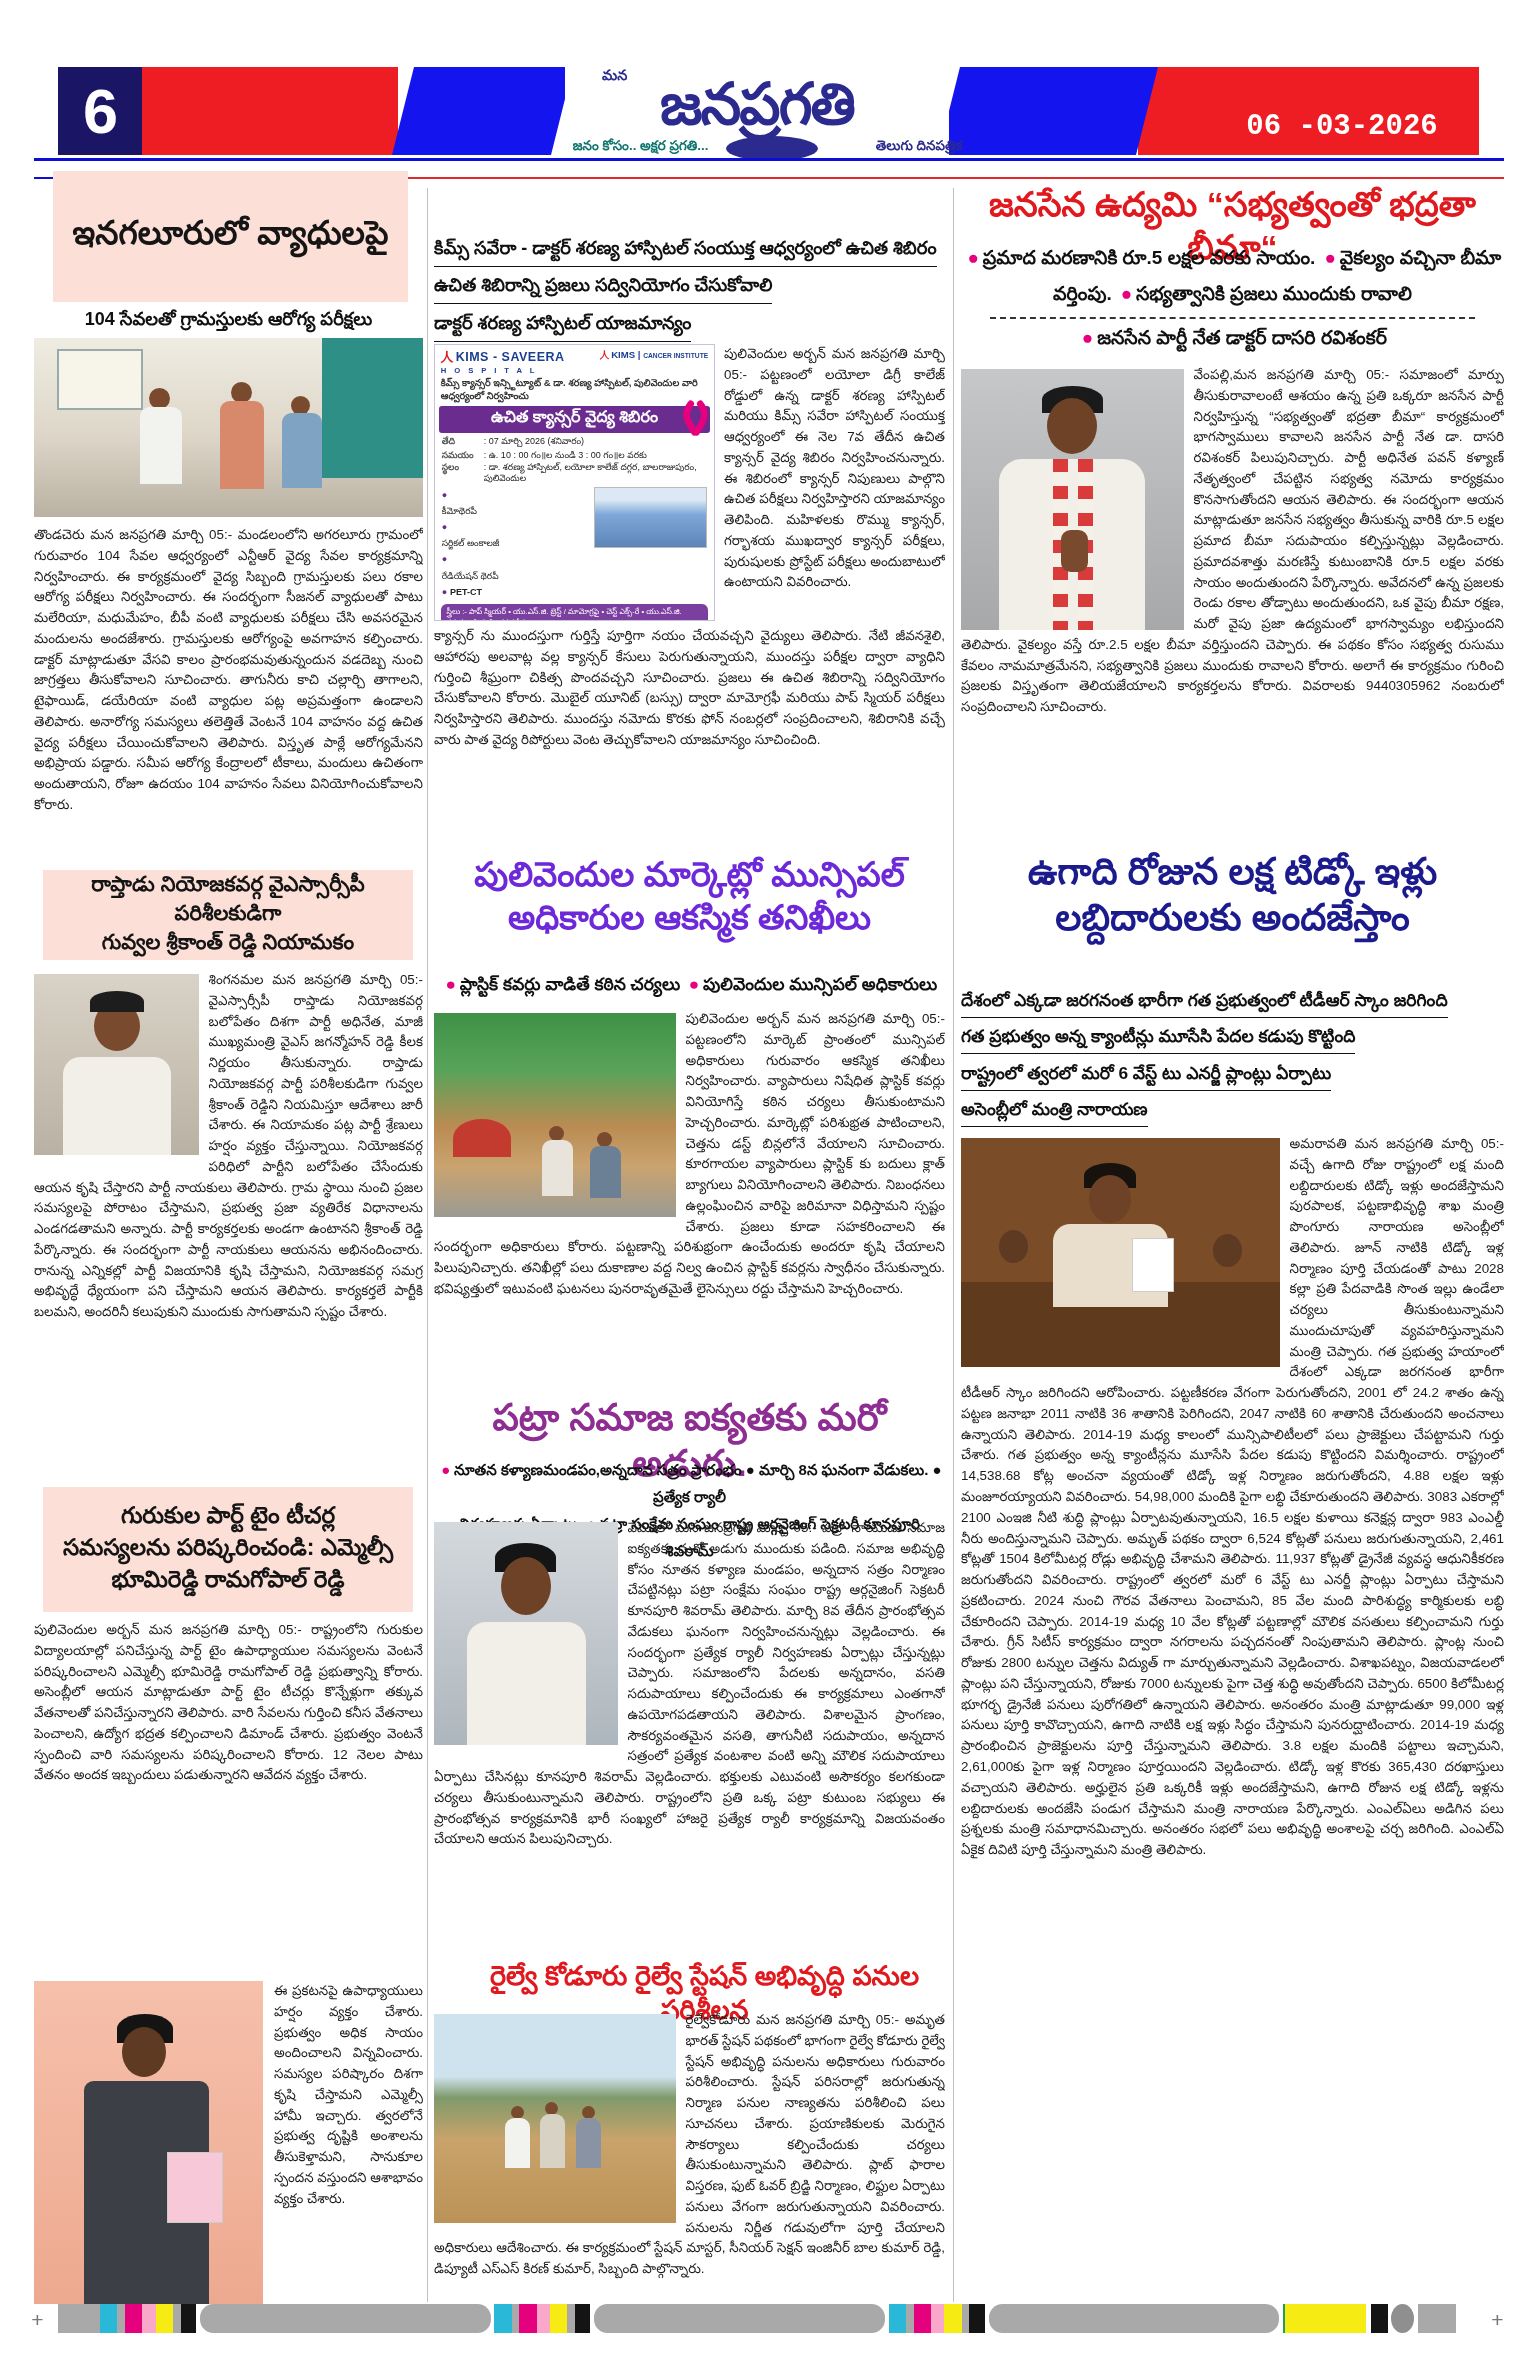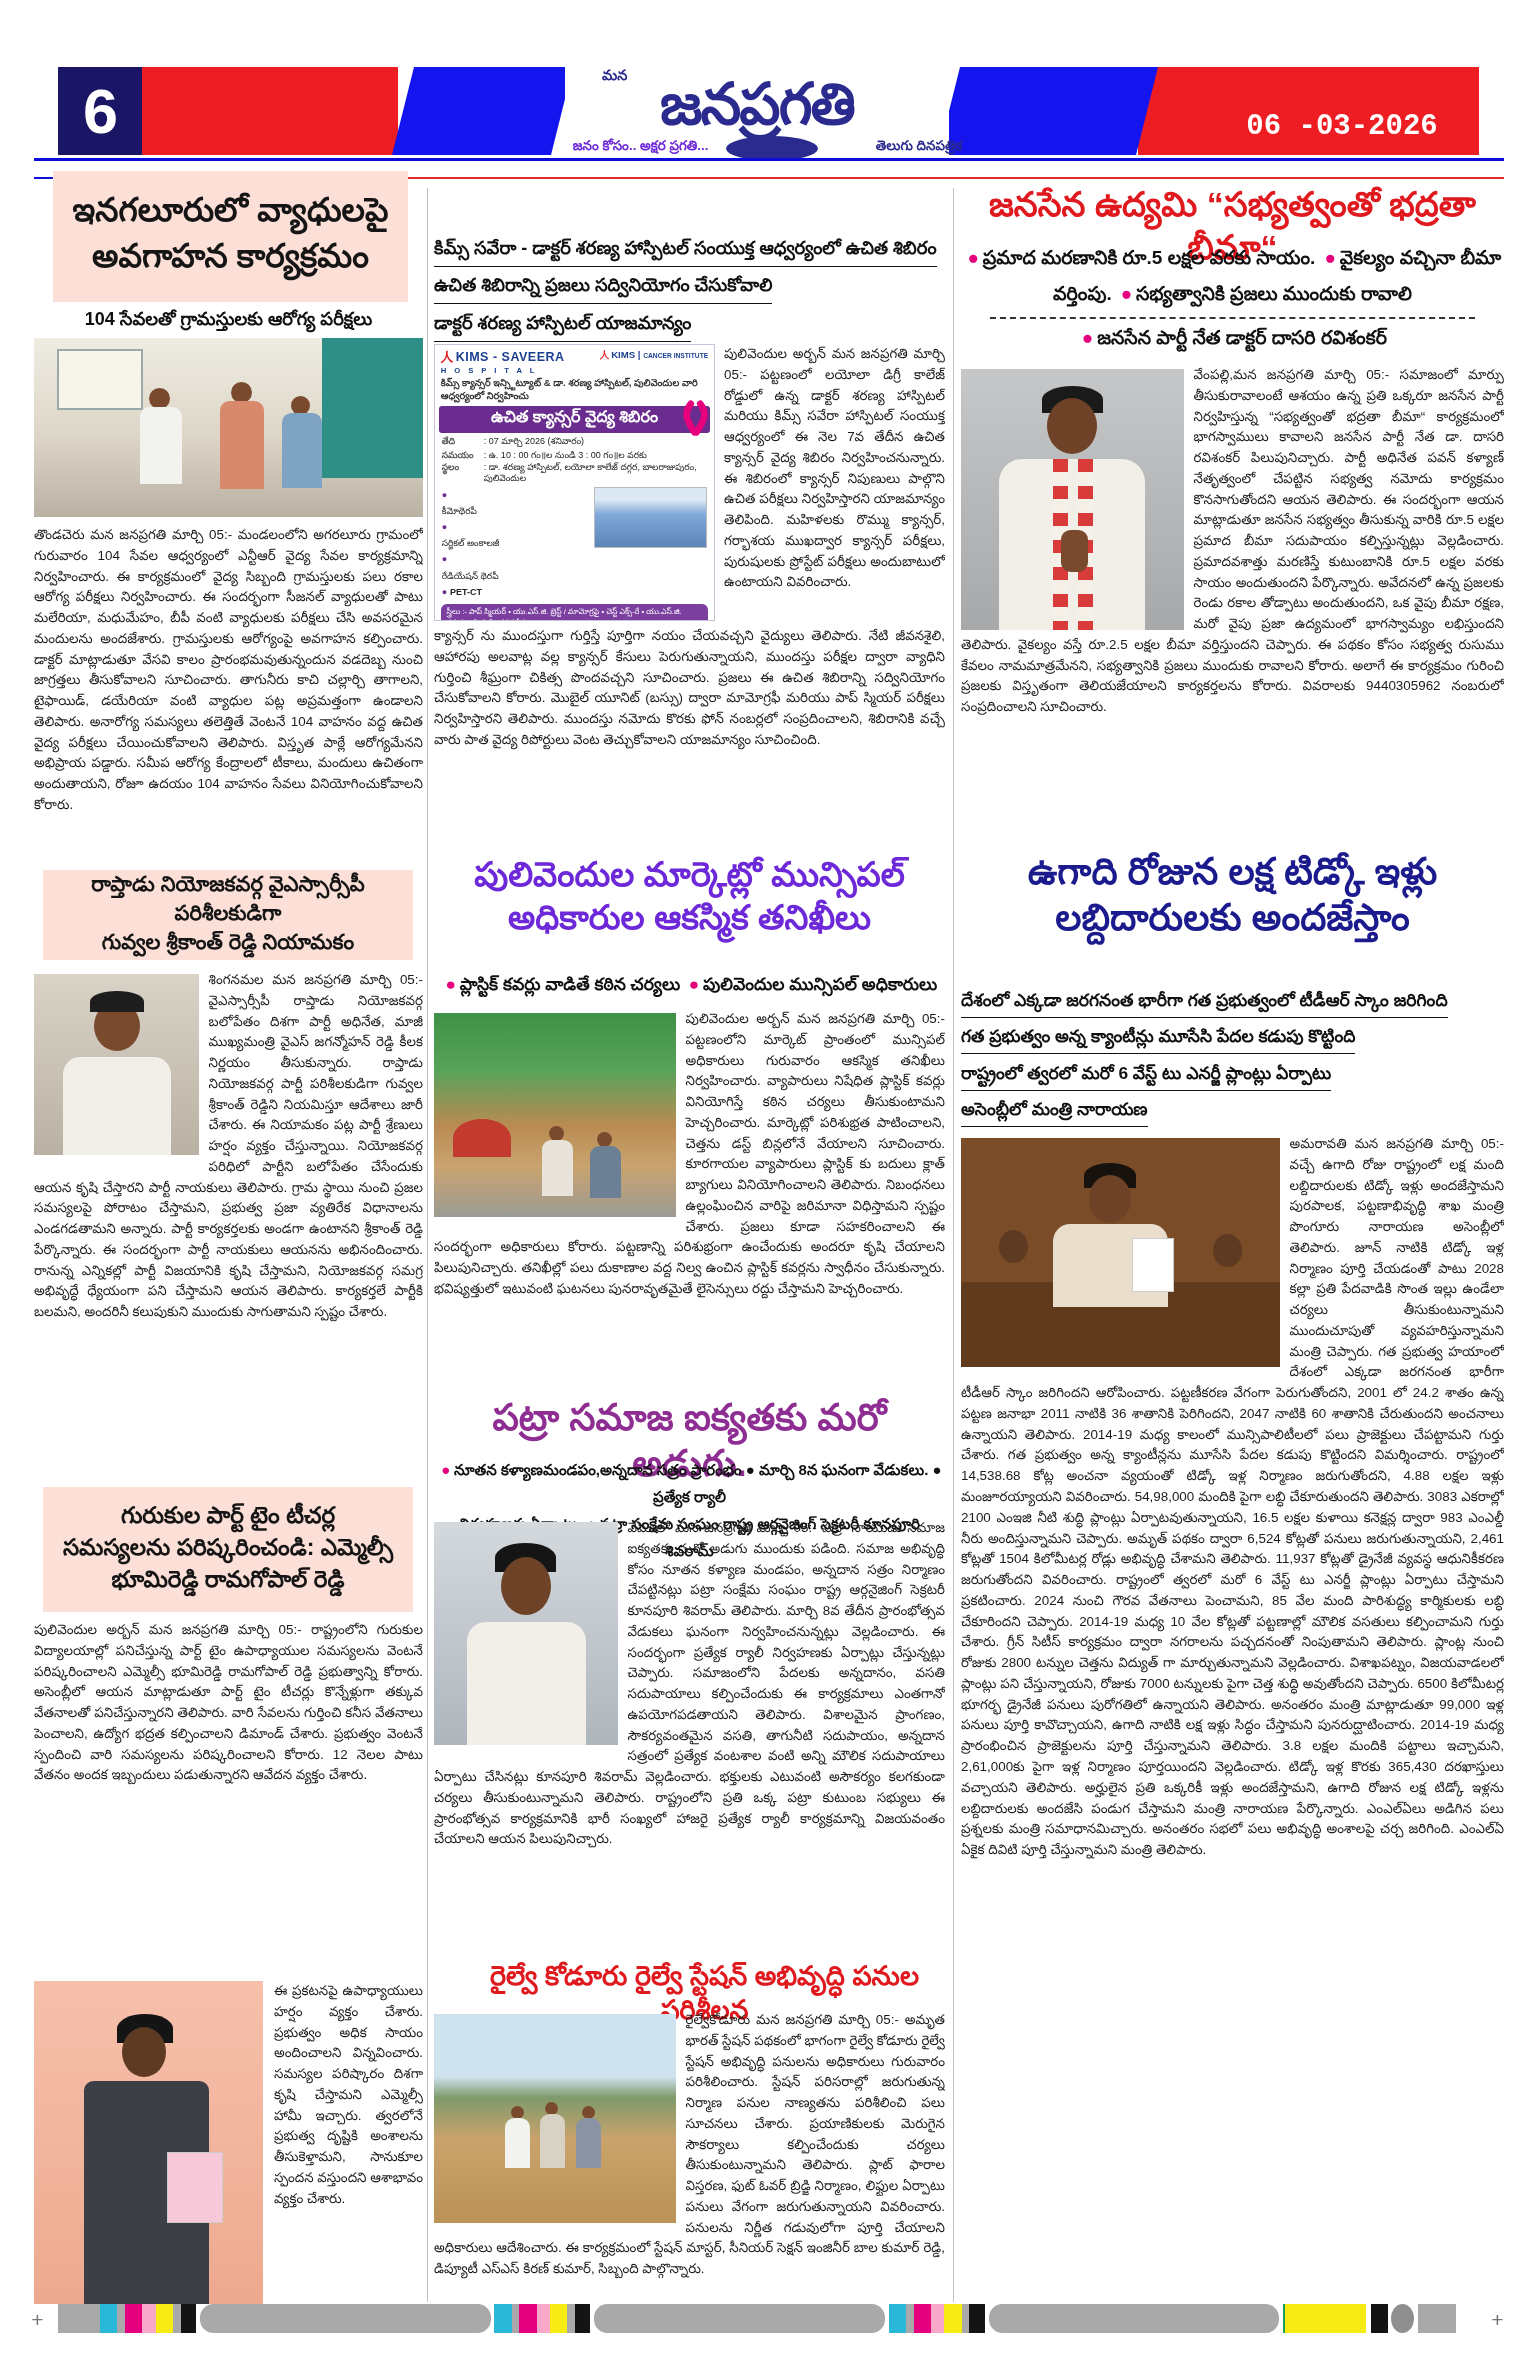--- a/index.html
+++ b/index.html
@@ -12,21 +12,21 @@
              color:#fff; font-size:63px; font-weight:bold; display:flex; align-items:center; justify-content:center; }
   .band { position:absolute; top:67px; height:88px; }
   .band.redL  { left:142px;  width:256px; background:#ee1c23; }
   .band.blueL { left:403px;  width:159px; background:#1414ef; transform:skewX(-14deg); }
   .band.redR  { left:1138px; width:341px; background:#ee1c23; }
   .band.blueR { left:949px;  width:198px; background:#1414ef; transform:skewX(-14deg); }
   .masthead { position:absolute; left:565px; top:67px; width:384px; height:90px; background:#fff; text-align:center; }
   .mast-top { position:absolute; left:37px; top:0px; font-size:14.4px; font-weight:bold; color:#2b2b8f; }
   .mast-title { position:absolute; left:0; right:0; top:7.7px; font-size:58px; line-height:1; font-weight:800; color:#2b2b8f; letter-spacing:-1.9px; }
   .mast-swoosh { position:absolute; left:161px; top:69px; width:92px; height:25px; background:#2b2b8f; border-radius:50%; }
-  .tagline-l { position:absolute; left:7.7px; top:71px; font-size:13.4px; font-weight:bold; color:#6d28d9; white-space:nowrap; }
+  .tagline-l { position:absolute; left:7.7px; top:71px; font-size:13.4px; font-weight:bold; color:#0f766e; white-space:nowrap; }
   .tagline-r { position:absolute; right:-13.4px; top:71px; font-size:13.4px; font-weight:bold; color:#2b2b8f; white-space:nowrap; }
   .edition-date { position:absolute; left:1222px; top:110px; width:240px; color:#fff; font-size:29px; font-weight:bold;
                   font-family:Liberation Mono, monospace; text-align:center; }
   .rule-blue { position:absolute; left:34px; width:1470px; top:158px; height:2.9px; background:#0d0dd9; }
   .rule2-blue { position:absolute; left:34px; width:360px; top:177px; height:1.9px; background:#0d0dd9; }
   .rule2-red  { position:absolute; left:394px; width:1110px; top:177px; height:1.9px; background:#e02a2a; }
   .vrule { position:absolute; top:188px; height:2114px; width:1px; background:#c0c0c0; }
 
   
   .pinkbox { position:absolute; background:#fcdfd7; color:#151515; font-weight:800; text-align:center;
@@ -112,21 +112,20 @@
   </div>
 
   <div class="rule-blue"></div>
   <div class="rule2-blue"></div>
   <div class="rule2-red"></div>
   <div class="vrule" style="left:427px;"></div>
   <div class="vrule" style="left:953px;"></div>
 
   <div class="pinkbox" style="left:53px; top:171px; width:355px; height:131px; font-size:33px;">
     <div>ఇనగలూరులో వ్యాధులపై</div>
-    <div>అవగాహన కార్యక్రమం</div>
   </div>
   <div class="subhead" style="left:34px; top:309px; width:389px; font-size:18px;">104 సేవలతో గ్రామస్తులకు ఆరోగ్య పరీక్షలు</div>
 
   <div class="ph ph-clinic" style="position:absolute; left:34px; top:338px; width:389px; height:179px;">
     <div class="window"></div>
     <div class="curtain"></div>
     <div class="head" style="left:115px; top:50px; width:21px; height:21px;"></div>
     <div class="person" style="left:106px; top:69px; width:42px; height:77px; background:#f2f2ee;"></div>
     <div class="head" style="left:197px; top:44px; width:21px; height:21px;"></div>
     <div class="person" style="left:186px; top:63px; width:44px; height:88px; background:#d9896b;"></div>

